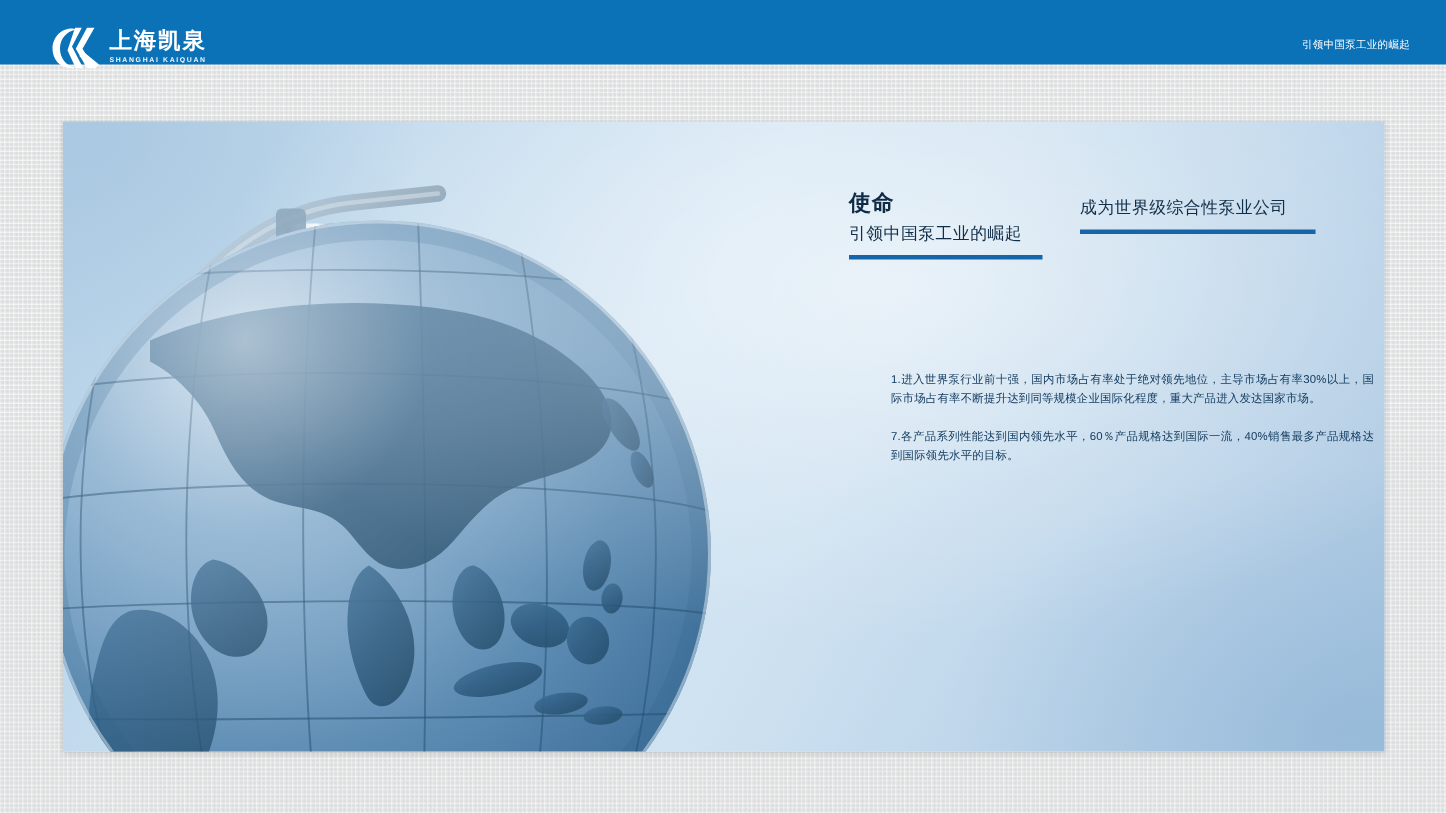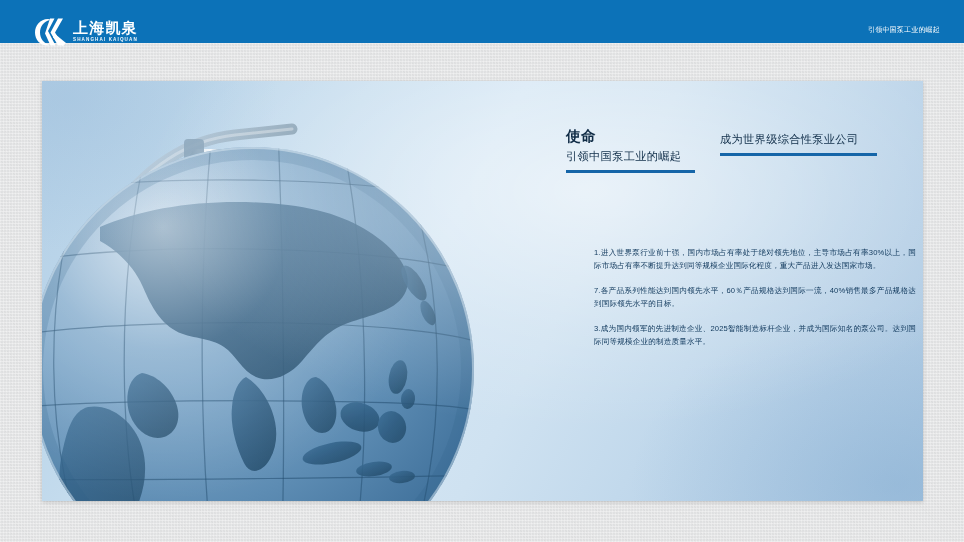--- a/index.html
+++ b/index.html
@@ -350,17 +350,16 @@
       <div class="heading-block" id="heading-goal">
         <div class="heading-sub">成为世界级综合性泵业公司</div>
         <div class="heading-rule" id="rule-goal"></div>
       </div>
 
     </div>
 
     <div id="paragraphs">
       <p class="para">1.进入世界泵行业前十强，国内市场占有率处于绝对领先地位，主导市场占有率30%以上，国际市场占有率不断提升达到同等规模企业国际化程度，重大产品进入发达国家市场。</p>
       <p class="para">7.各产品系列性能达到国内领先水平，60％产品规格达到国际一流，40%销售最多产品规格达到国际领先水平的目标。</p>
-      <p class="para">3.成为国内领军的先进制造企业、2025智能制造标杆企业，并成为国际知名的泵公司。达到国际同等规模企业的制造质量水平。</p>
     </div>
 
   </div>
 </div>
 
 </body></html>

